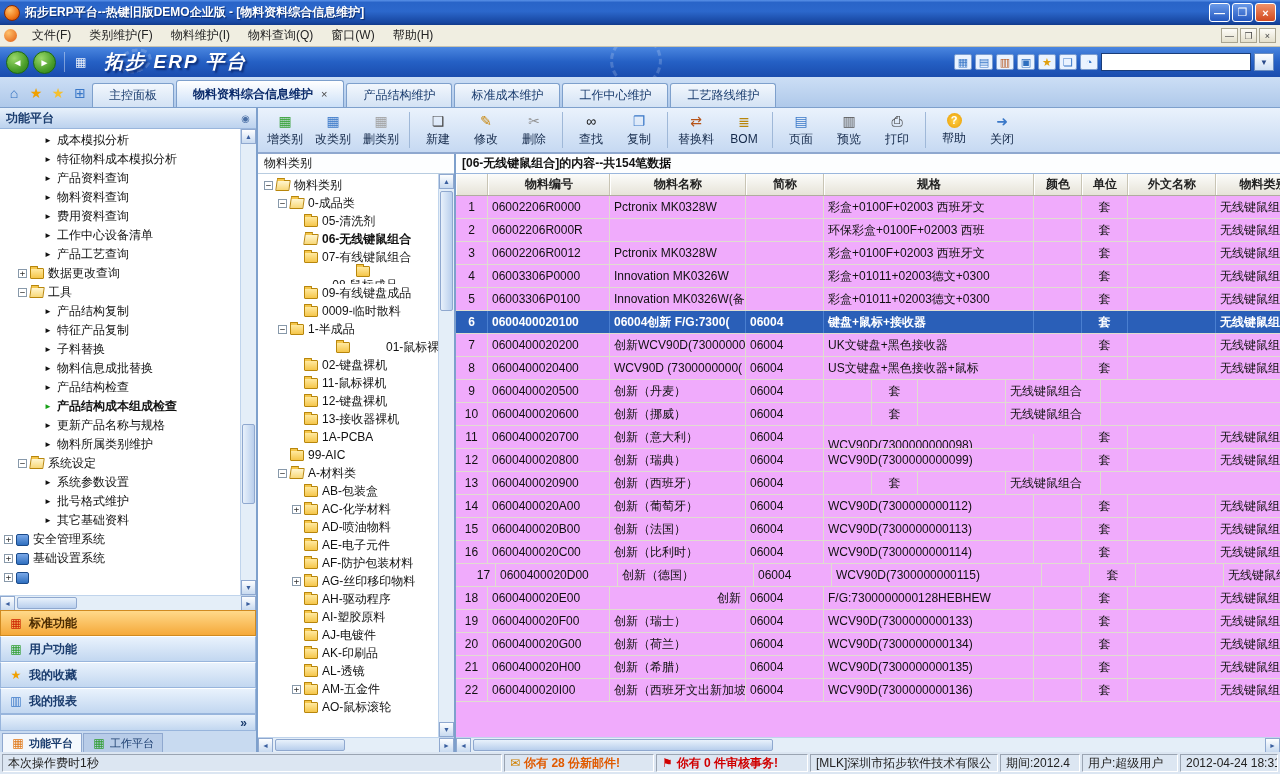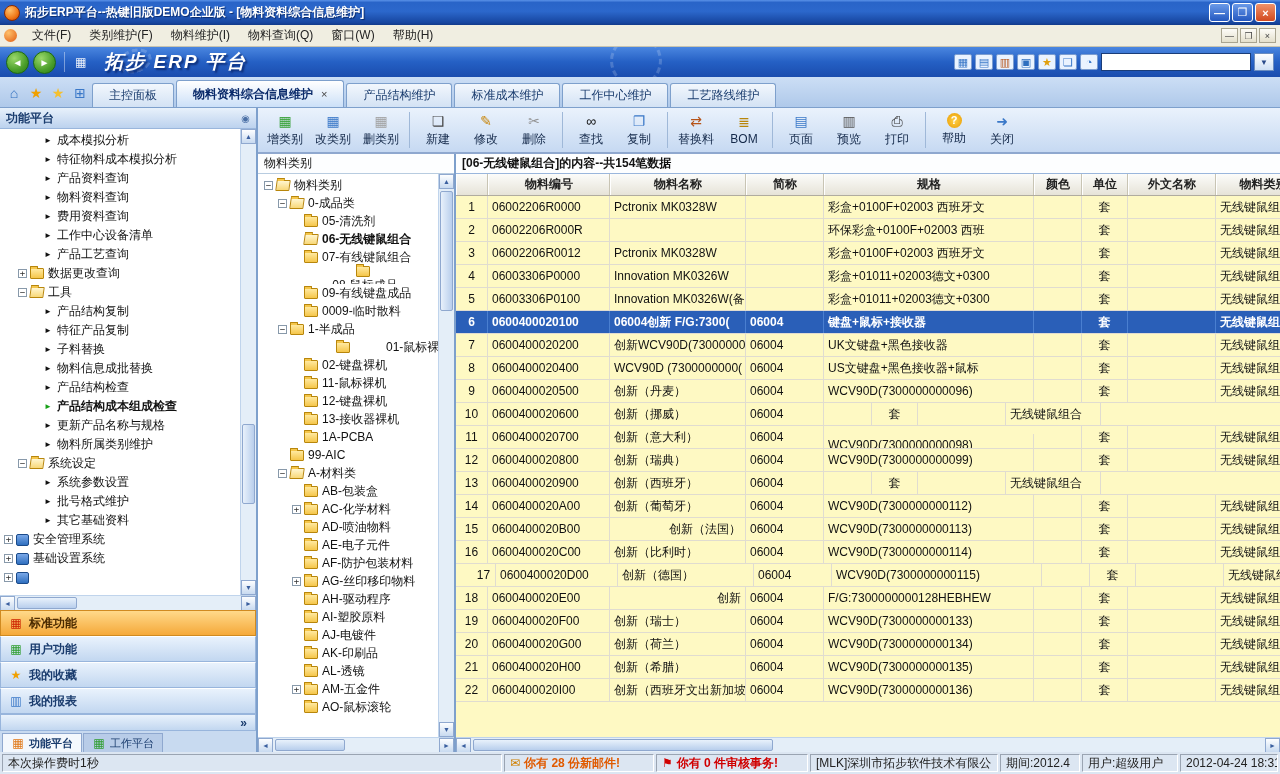--- a/index.html
+++ b/index.html
@@ -63,21 +63,21 @@
 .actionbar{height:46px;flex:none;background:linear-gradient(#EAF2FC,#C6D9F2);border-bottom:2px solid #8FA8CF;display:flex;align-items:center;padding:0 4px;gap:2px}
 .ab-btn{display:flex;flex-direction:column;align-items:center;justify-content:center;min-width:46px;height:42px;gap:2px;color:#14294A;border-radius:3px;cursor:default;padding:0 4px}
 .ab-btn .ico{font-size:14px;height:16px;line-height:16px}
 .ab-btn .ico.hc{background:radial-gradient(#FFD24A,#E89A00);border-radius:50%;width:15px;height:15px;line-height:15px;font-weight:bold;font-size:11px;text-align:center}
 .ab-sep{width:1px;height:36px;background:#9FB8D8;margin:0 3px}
 .main-split{flex:1;display:flex;min-height:0}
 .catpanel{width:198px;flex:none;background:#fff;border-right:2px solid #7EA0CC;display:flex;flex-direction:column;min-height:0}
 .cat-header{height:20px;flex:none;border-bottom:1px solid #B8CCE0;display:flex;align-items:center;padding:0 6px;color:#111;background:#FDFEFF}
 .cat-body{flex:1;display:flex;min-height:0}
 .cat-tree{flex:1;overflow:hidden;padding:2px 0 0 2px}
-.tablearea{flex:1;display:flex;flex-direction:column;min-width:0;background:#fef9c3}
+.tablearea{flex:1;display:flex;flex-direction:column;min-width:0;background:#f0abfc}
 .table-title{height:20px;flex:none;border-bottom:1px solid #9AB6DC;display:flex;align-items:center;padding:0 6px;font-weight:bold;color:#111;background:#FDFEFF;white-space:nowrap;overflow:hidden}
 .tbl-header{height:22px;flex:none;display:flex;background:linear-gradient(#FCFCFA,#E6E3D8);border-bottom:1px solid #B0ACA0;min-width:855px}
 .hcell{flex:none;border-right:1px solid #C8C4B4;border-left:1px solid #fff;display:flex;align-items:center;justify-content:center;font-weight:bold;color:#222;overflow:hidden;white-space:nowrap}
 .tbl-rows{flex:1;overflow:hidden;min-width:855px}
 .trow{height:23px;display:flex;border-bottom:1px solid #E0DCD0;cursor:default}
 .tcell{flex:none;border-right:1px solid #E0DCD0;padding:0 4px;line-height:22px;white-space:nowrap;overflow:hidden;color:#111}
 .trow.sel{background:#2A5FB8}
 .trow.sel .tcell{color:#fff;font-weight:bold;border-right-color:#4A7FD0}
 
 .titem{height:19px;display:flex;align-items:center;white-space:nowrap;color:#111;cursor:default}
@@ -701,21 +701,20 @@
                 <div class="tcell" style="width: 48px; text-align: left;"></div>
                 <div class="tcell" style="width: 46px; text-align: center;">套</div>
                 <div class="tcell" style="width: 88px; text-align: left;"></div>
                 <div class="tcell" style="width: 95px; text-align: left;">无线键鼠组合</div>
               </div>
               <div class="trow">
                 <div class="tcell" style="width: 32px; text-align: center;">9</div>
                 <div class="tcell" style="width: 122px; text-align: left;">0600400020500</div>
                 <div class="tcell" style="width: 136px; text-align: left;">创新（丹麦）</div>
                 <div class="tcell" style="width: 78px; text-align: left;">06004</div>
-                <div class="tcell" style="width: 210px; text-align: left;">WCV90D(7300000000096)</div>
                 <div class="tcell" style="width: 48px; text-align: left;"></div>
                 <div class="tcell" style="width: 46px; text-align: center;">套</div>
                 <div class="tcell" style="width: 88px; text-align: left;"></div>
                 <div class="tcell" style="width: 95px; text-align: left;">无线键鼠组合</div>
               </div>
               <div class="trow">
                 <div class="tcell" style="width: 32px; text-align: center;">10</div>
                 <div class="tcell" style="width: 122px; text-align: left;">0600400020600</div>
                 <div class="tcell" style="width: 136px; text-align: left;">创新（挪威）</div>
                 <div class="tcell" style="width: 78px; text-align: left;">06004</div>
@@ -763,21 +762,21 @@
                 <div class="tcell" style="width: 78px; text-align: left;">06004</div>
                 <div class="tcell" style="width: 210px; text-align: left;">WCV90D(7300000000112)</div>
                 <div class="tcell" style="width: 48px; text-align: left;"></div>
                 <div class="tcell" style="width: 46px; text-align: center;">套</div>
                 <div class="tcell" style="width: 88px; text-align: left;"></div>
                 <div class="tcell" style="width: 95px; text-align: left;">无线键鼠组合</div>
               </div>
               <div class="trow">
                 <div class="tcell" style="width: 32px; text-align: center;">15</div>
                 <div class="tcell" style="width: 122px; text-align: left;">0600400020B00</div>
-                <div class="tcell" style="width: 136px; text-align: right;">创新（法国）</div>
+                <div class="tcell" style="width: 136px; text-align: left;">创新（法国）</div>
                 <div class="tcell" style="width: 78px; text-align: left;">06004</div>
                 <div class="tcell" style="width: 210px; text-align: left;">WCV90D(7300000000113)</div>
                 <div class="tcell" style="width: 48px; text-align: left;"></div>
                 <div class="tcell" style="width: 46px; text-align: center;">套</div>
                 <div class="tcell" style="width: 88px; text-align: left;"></div>
                 <div class="tcell" style="width: 95px; text-align: left;">无线键鼠组合</div>
               </div>
               <div class="trow">
                 <div class="tcell" style="width: 32px; text-align: center;">16</div>
                 <div class="tcell" style="width: 122px; text-align: left;">0600400020C00</div>

